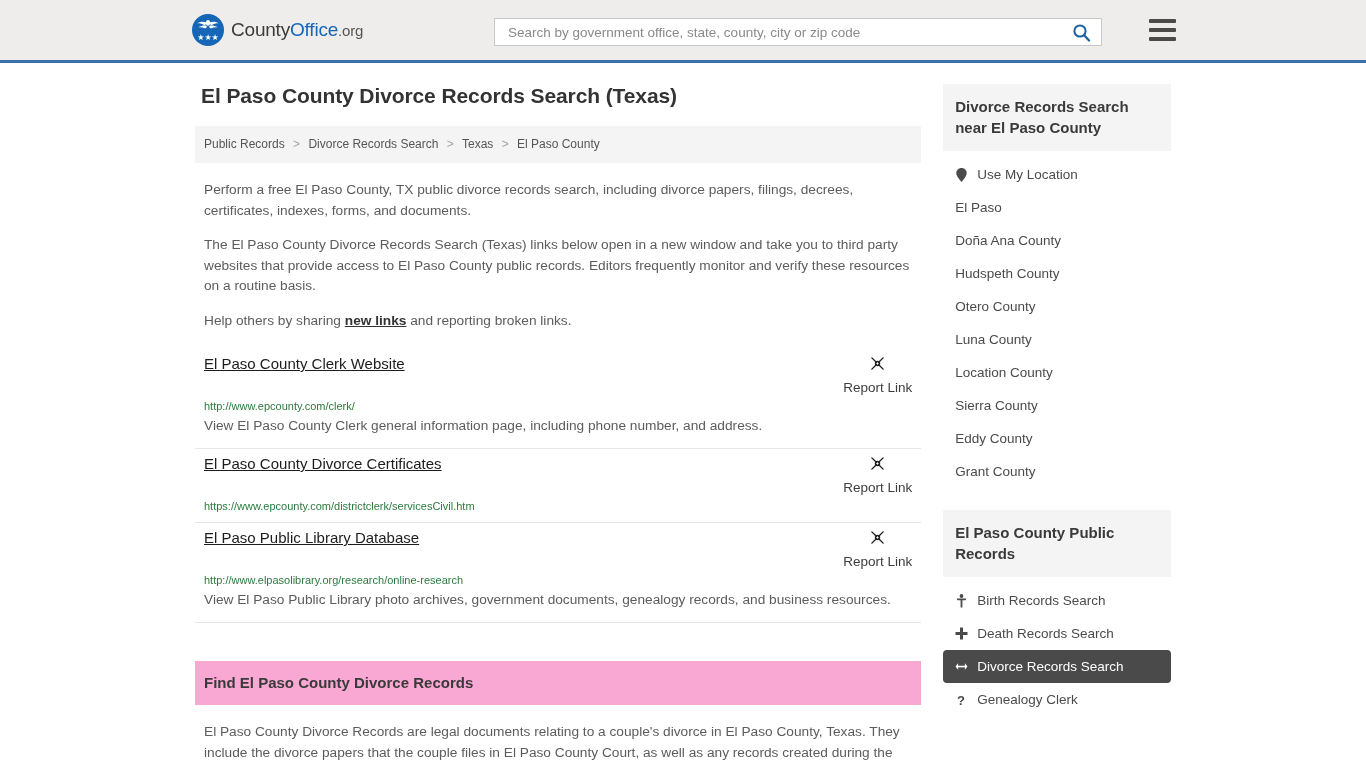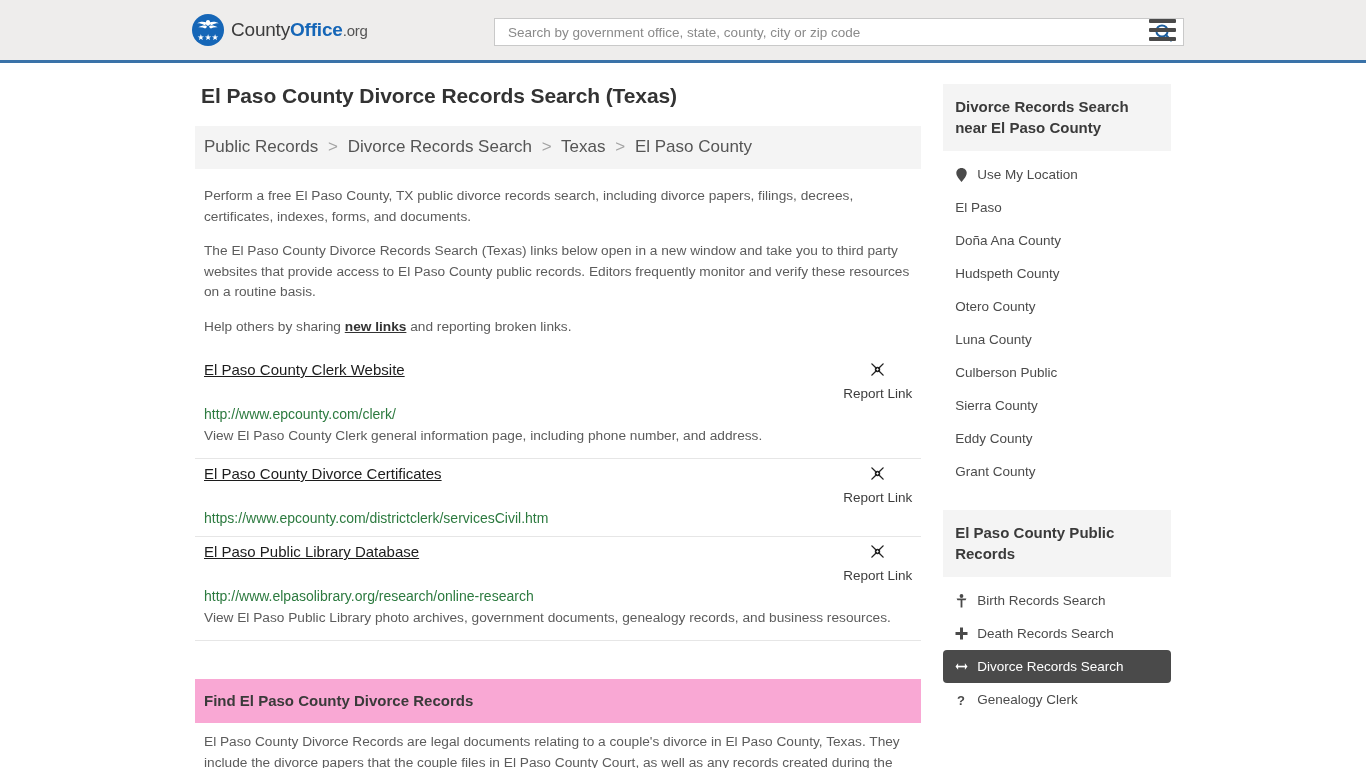--- a/index.html
+++ b/index.html
@@ -47,29 +47,29 @@
     font-size: 8px;
     letter-spacing: 0px;
     line-height: 8px;
   }
   .logo-text {
     font-size: 19px;
     color: #2b2b2b;
     letter-spacing: -0.2px;
     white-space: nowrap;
   }
-  .logo-text .bold-blue { color: #1566b7; font-weight: bold; }
+  .logo-text .bold-blue { color: #1566b7; font-weight: normal; }
   .logo-text .county { color: #3c3c3c; }
   .logo-text .org { color: #555; font-size: 15px; }
 
   .search-wrap {
     position: absolute;
     left: 494px;
     top: 18px;
-    width: 690px;
+    width: 608px;
     height: 28px;
     display: flex;
     align-items: center;
     background: #fff;
     border: 1px solid #c9c9c9;
     padding: 0 8px 0 11px;
   }
   .search-input {
     flex: 1;
     border: none;
@@ -116,21 +116,21 @@
     font-size: 21px;
     color: #333;
     margin: 0 0 18px 6px;
     font-weight: bold;
     letter-spacing: -0.1px;
   }
 
   .breadcrumb {
     background: #f4f4f4;
     padding: 11px 12px 12px 9px;
-    font-size: 17px;
+    font-size: 12px;
     color: #555;
     margin-bottom: 17px;
   }
   .breadcrumb a { color: #555; text-decoration: none; }
   .breadcrumb .sep { color: #a3a3a3; margin: 0 5px; }
 
   .intro p {
     margin: 0 0 14px 0;
     padding-left: 9px;
     font-size: 13.7px;
@@ -166,21 +166,21 @@
     align-items: center;
     gap: 9px;
     color: #3d3d3d;
     font-size: 13.5px;
     cursor: pointer;
     white-space: nowrap;
     margin-top: 1px;
     flex-direction: column;
   }
   .link-url {
-    font-size: 14px;
+    font-size: 11px;
     color: #2c7a3f;
     margin-top: 5px;
     word-break: break-all;
   }
   .link-desc {
     font-size: 13.7px;
     line-height: 25px;
     color: #5c5c5c;
     margin-top: 1px;
   }
@@ -188,21 +188,21 @@
   
   .section-head {
     background: #f9a8d4;
     padding: 13px 12px 14px 9px;
     margin-top: 38px;
     font-size: 15px;
     font-weight: bold;
     color: #3a3a3a;
   }
   .section-body p {
-    margin: 8px 0 0 0;
+    margin: 16px 0 0 0;
     padding-left: 9px;
     font-size: 13.7px;
     line-height: 21px;
     color: #5c5c5c;
   }
 
   
   .panel { margin-bottom: 22px; }
   .panel-head {
     background: #f4f4f4;
@@ -373,21 +373,21 @@
           <a class="panel-item noicon" href="#">
             <span class="lbl">Hudspeth County</span>
           </a>
           <a class="panel-item noicon" href="#">
             <span class="lbl">Otero County</span>
           </a>
           <a class="panel-item noicon" href="#">
             <span class="lbl">Luna County</span>
           </a>
           <a class="panel-item noicon" href="#">
-            <span class="lbl">Culberson Public</span>
+            <span class="lbl">Location County</span>
           </a>
           <a class="panel-item noicon" href="#">
             <span class="lbl">Sierra County</span>
           </a>
           <a class="panel-item noicon" href="#">
             <span class="lbl">Eddy County</span>
           </a>
           <a class="panel-item noicon" href="#">
             <span class="lbl">Grant County</span>
           </a>

